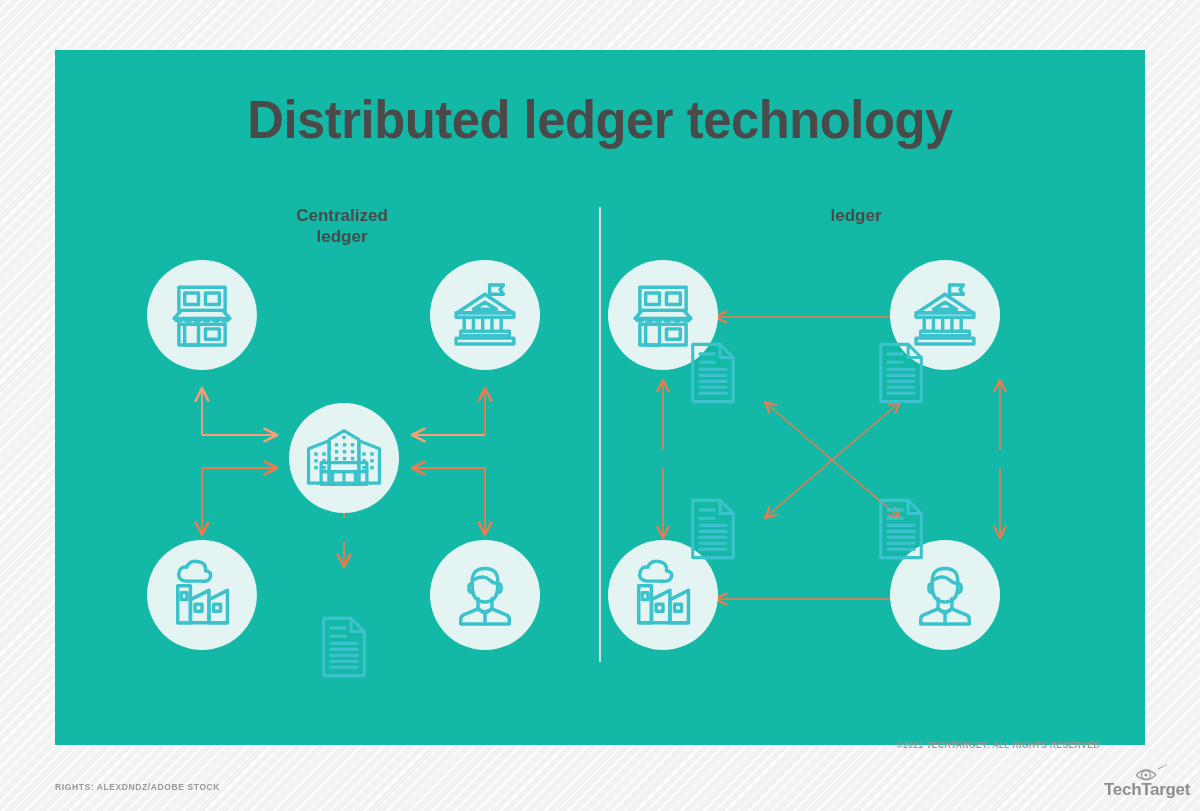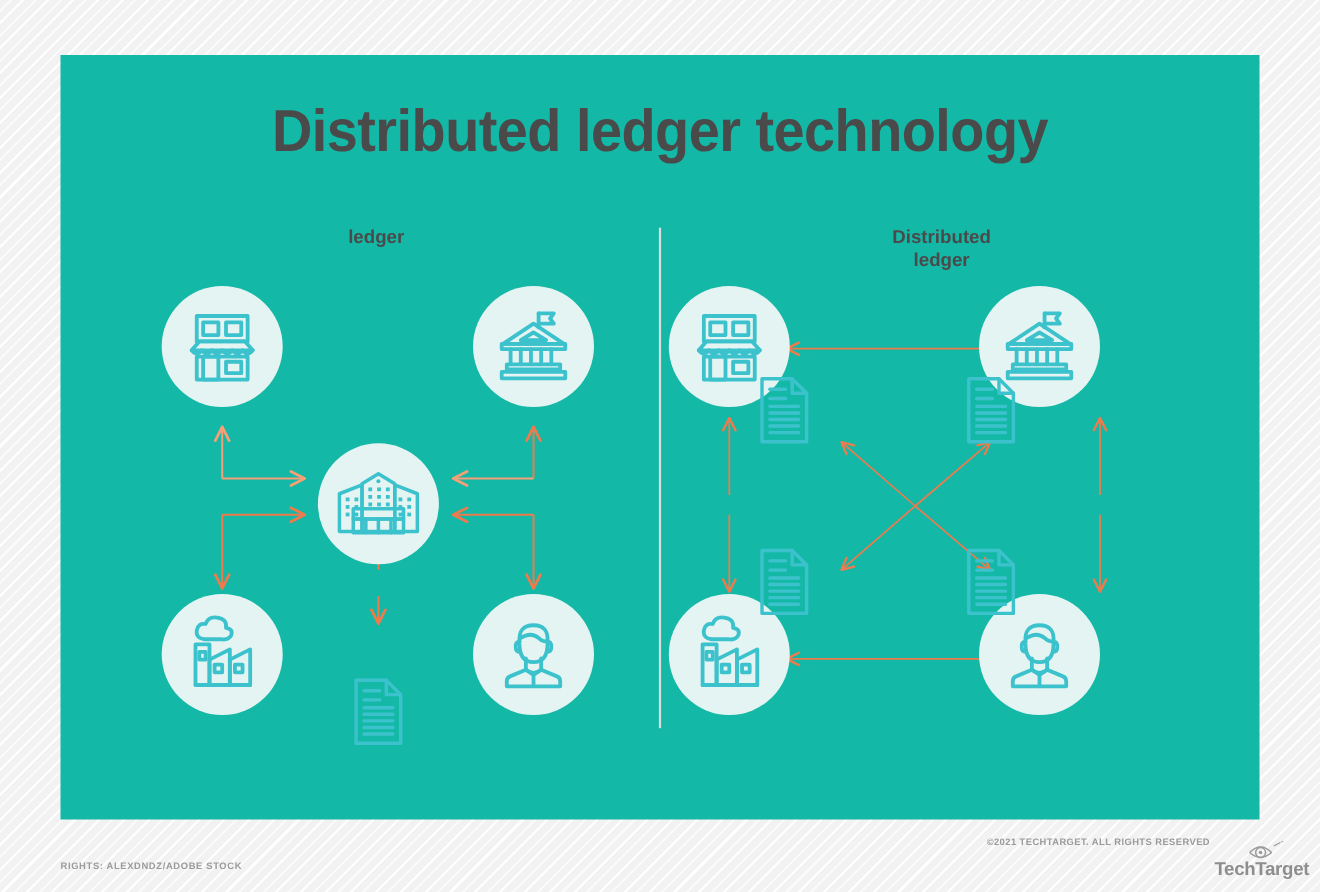--- a/index.html
+++ b/index.html
@@ -72,25 +72,26 @@
   #footer-left {
     position:absolute;
     left:55px; top:782px;
     font-size:8.5px;
     letter-spacing:0.6px;
     color:#9a9a9a;
     font-weight:bold;
   }
   #footer-right {
     position:absolute;
-    right:100px; top:760px;
+    right:100px; top:740px;
     font-size:8.5px;
     letter-spacing:0.4px;
     color:#9a9a9a;
     font-weight:bold;
+    font-style:italic;
   }
   #logo {
     position:absolute;
     right:10px; top:764px;
     width:86px; height:36px;
     color:#9a9a9a;
   }
   #logo-word {
     position:absolute;
     left:0; bottom:0;
@@ -101,25 +102,25 @@
   }
 </style>
 </head>
 <body>
 
 <div id="card">
 
   <div id="title">Distributed ledger technology</div>
 
   <div class="col-head" id="head-left">
+    <div>Centralized</div>
     <div>ledger</div>
   </div>
 
   <div class="col-head" id="head-right">
-    <div>Distributed</div>
     <div>ledger</div>
   </div>
 
   <div id="divider"></div>
 
   <svg id="arrows" viewBox="0 0 1090 695">
     <defs>
       <marker id="ah" markerWidth="9" markerHeight="9" refX="8" refY="4.5" orient="auto">
         <path d="M1,1 L8,4.5 L1,8" fill="none" stroke="#ef7b4d" stroke-width="1.4" stroke-linecap="round" stroke-linejoin="round"></path>
       </marker>

